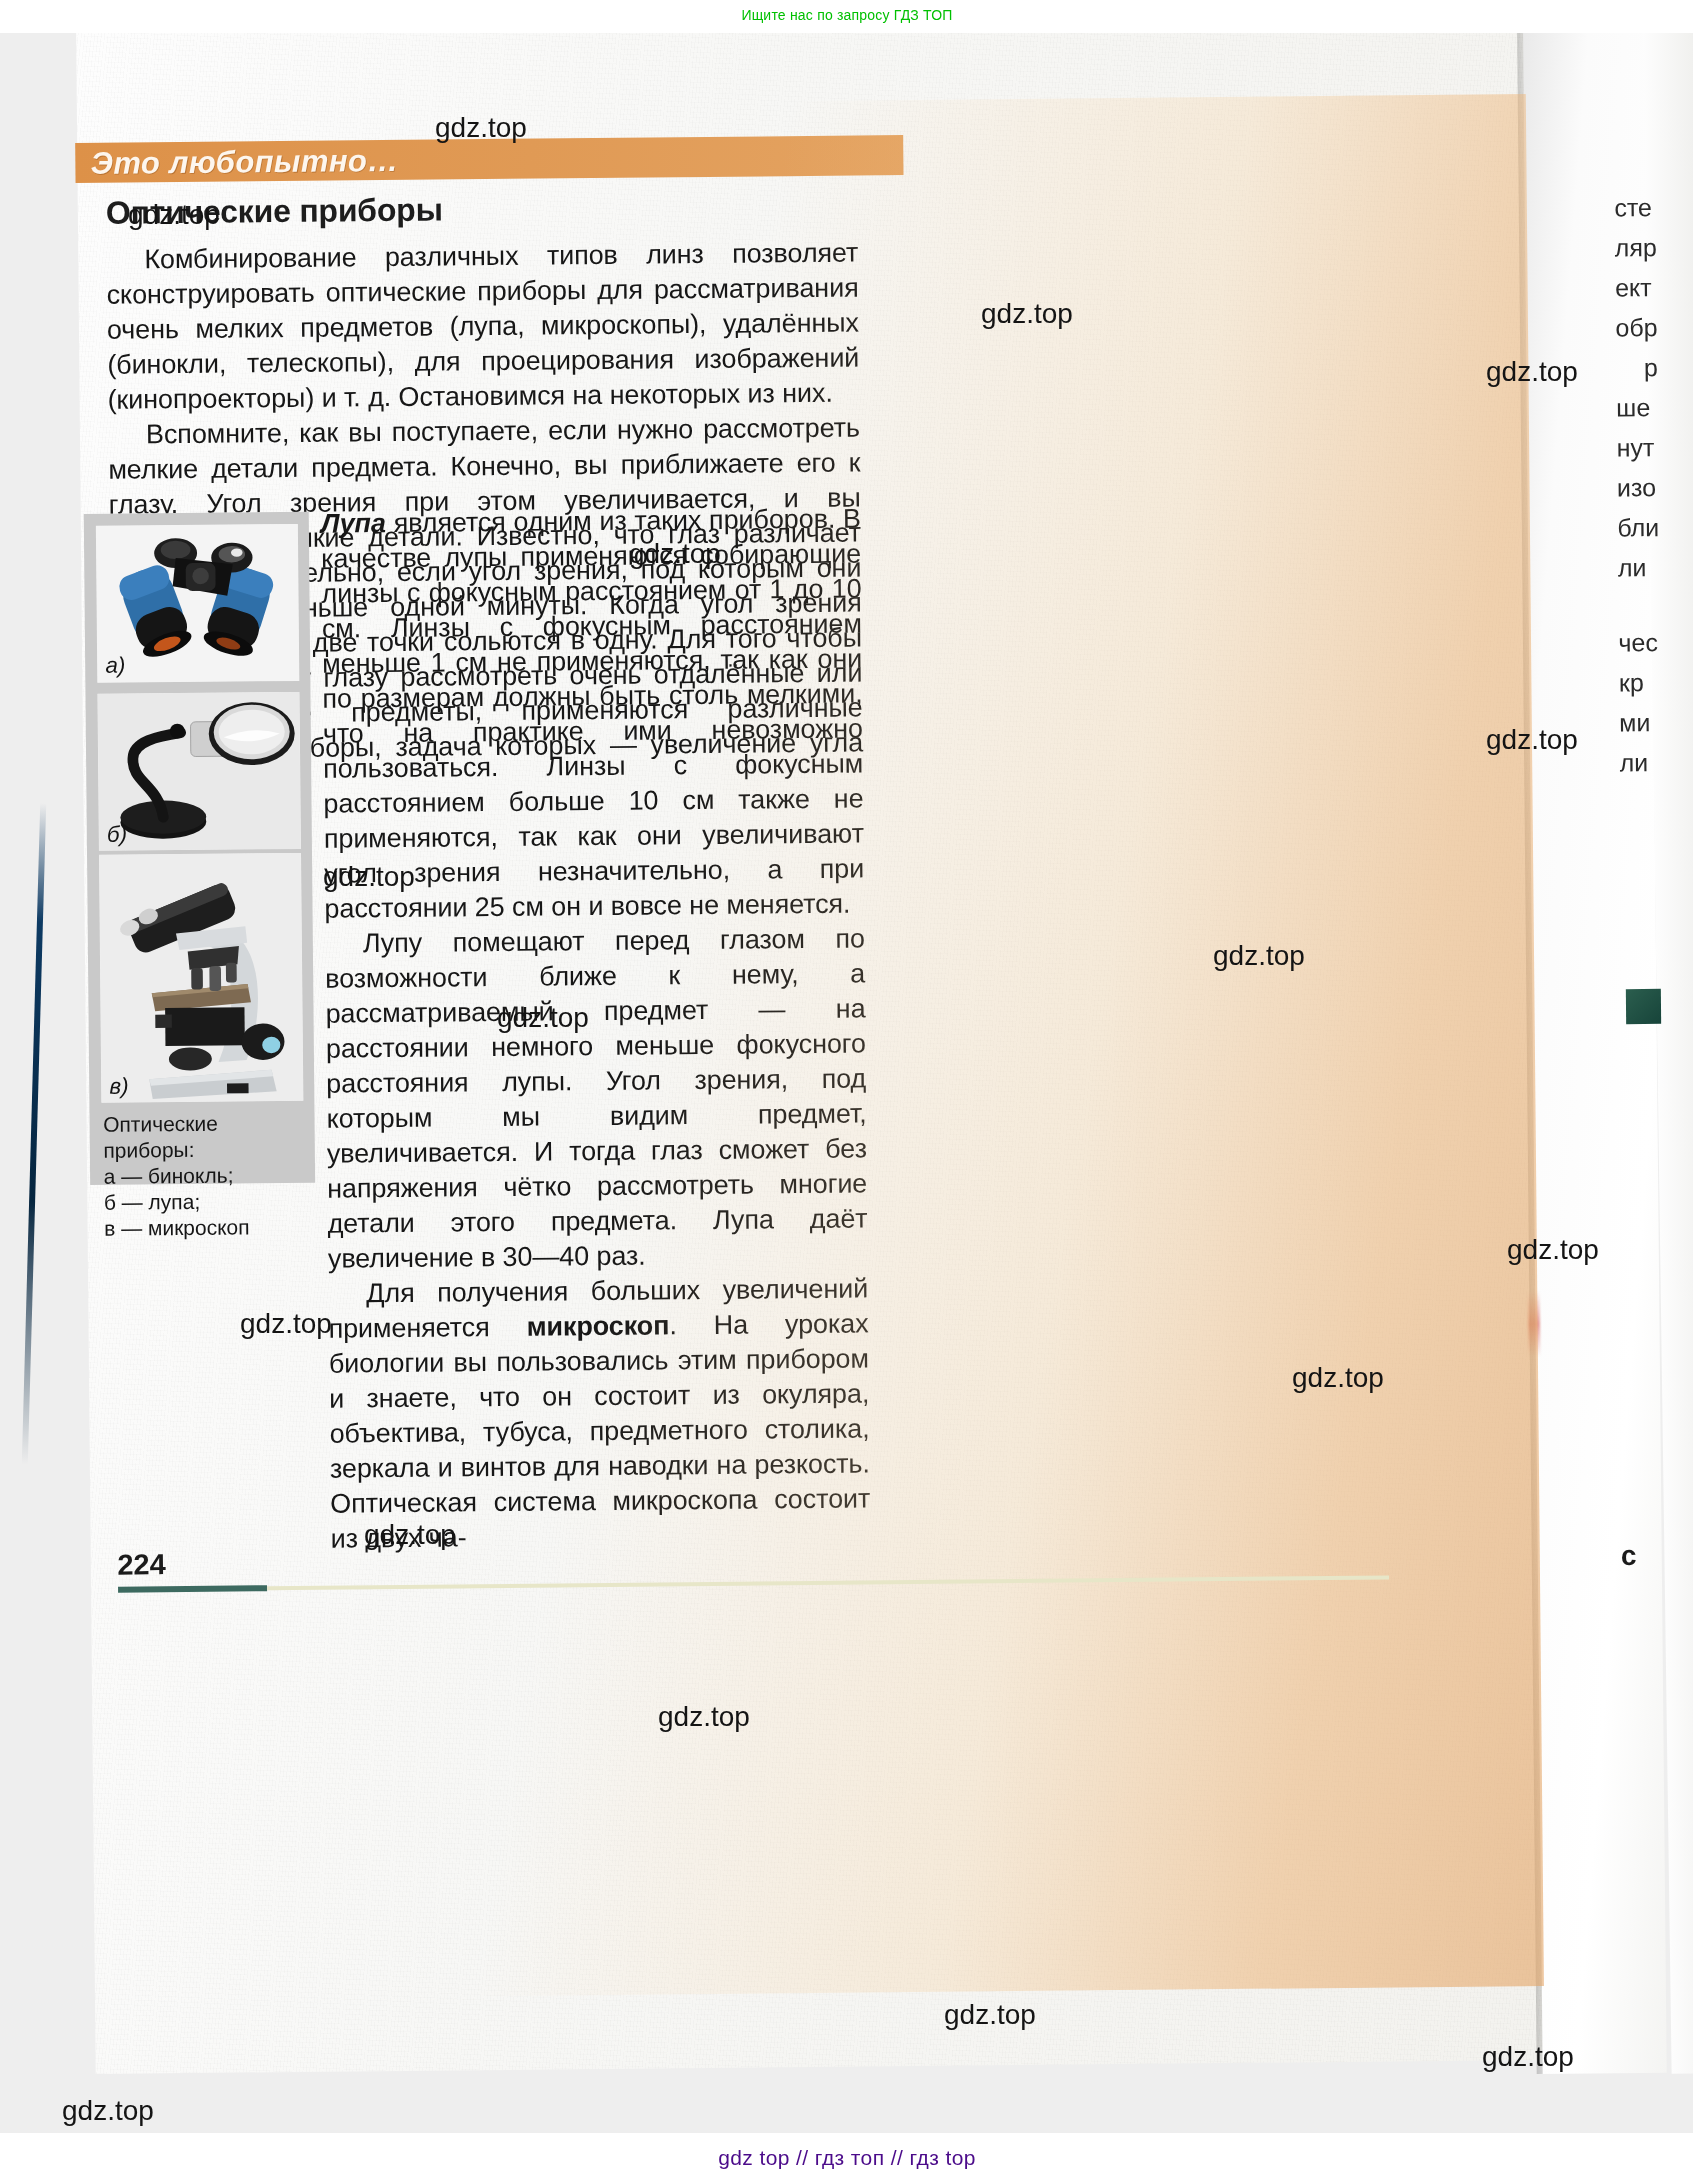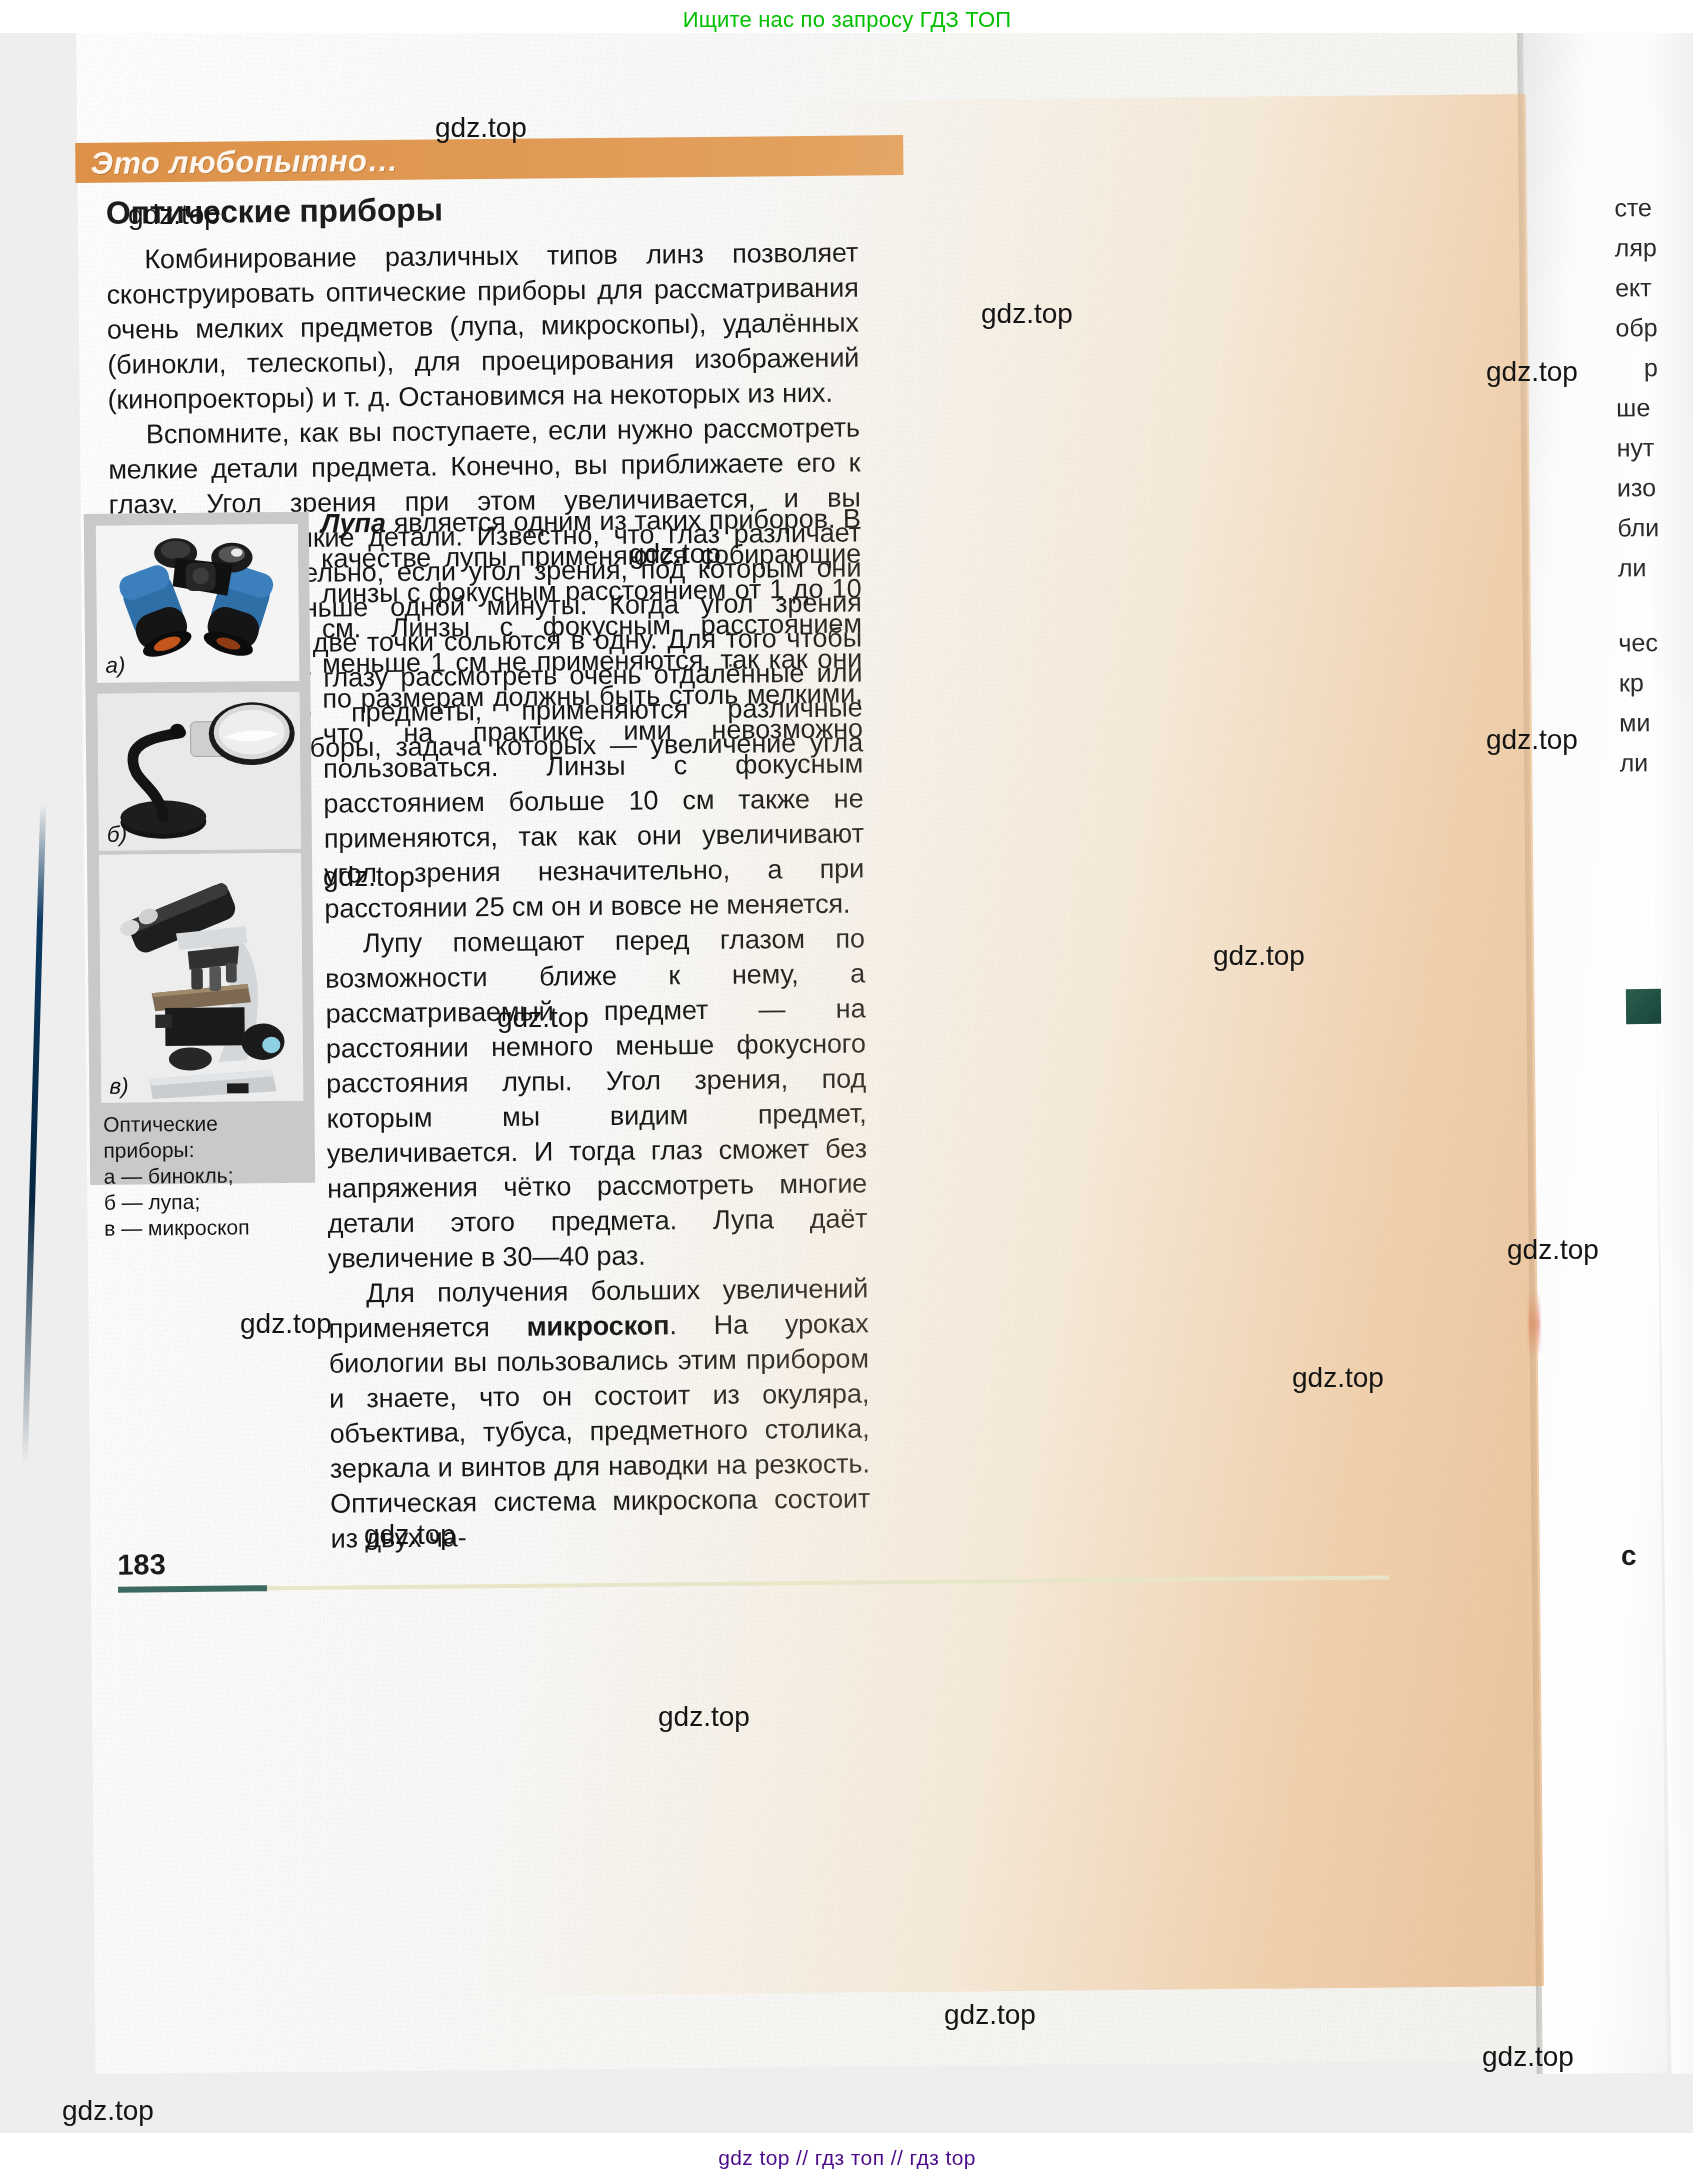--- a/index.html
+++ b/index.html
@@ -10,21 +10,21 @@
     overflow: hidden;
   }
 
   
   #top-banner {
     position: absolute; left: 0; top: 0; width: 1694px; height: 33px;
     background: #ffffff; text-align: center;
   }
   #top-banner .txt {
     display: inline-block; margin-top: 6.6px;
-    color: #00c000; font-size: 22px; letter-spacing: 0.2px;
+    color: #00c000; font-size: 14px; letter-spacing: 0.2px;
     font-family: "Liberation Sans", sans-serif;
   }
 
   
   #scan {
     position: absolute; left: 0; top: 33px; width: 1694px; height: 2100px;
     background: #eeeeee;
     overflow: hidden;
   }
 
@@ -359,21 +359,21 @@
       </div>
 
       <div id="fig-caption">
         <div>Оптические приборы:</div>
         <div>а — бинокль;</div>
         <div>б — лупа;</div>
         <div>в — микроскоп</div>
       </div>
     </div>
 
-    <div id="pagenum">183</div>
+    <div id="pagenum">224</div>
     <div id="rule-dark"></div>
     <div id="rule-light"></div>
   </div>
 
   <div id="wm-layer">
       <span class="wm" style="left: 435px; top: 79px;">gdz.top</span>
       <span class="wm" style="left: 128px; top: 166px;">gdz.top</span>
       <span class="wm" style="left: 981px; top: 265px;">gdz.top</span>
       <span class="wm" style="left: 1486px; top: 323px;">gdz.top</span>
       <span class="wm" style="left: 629px; top: 505px;">gdz.top</span>

